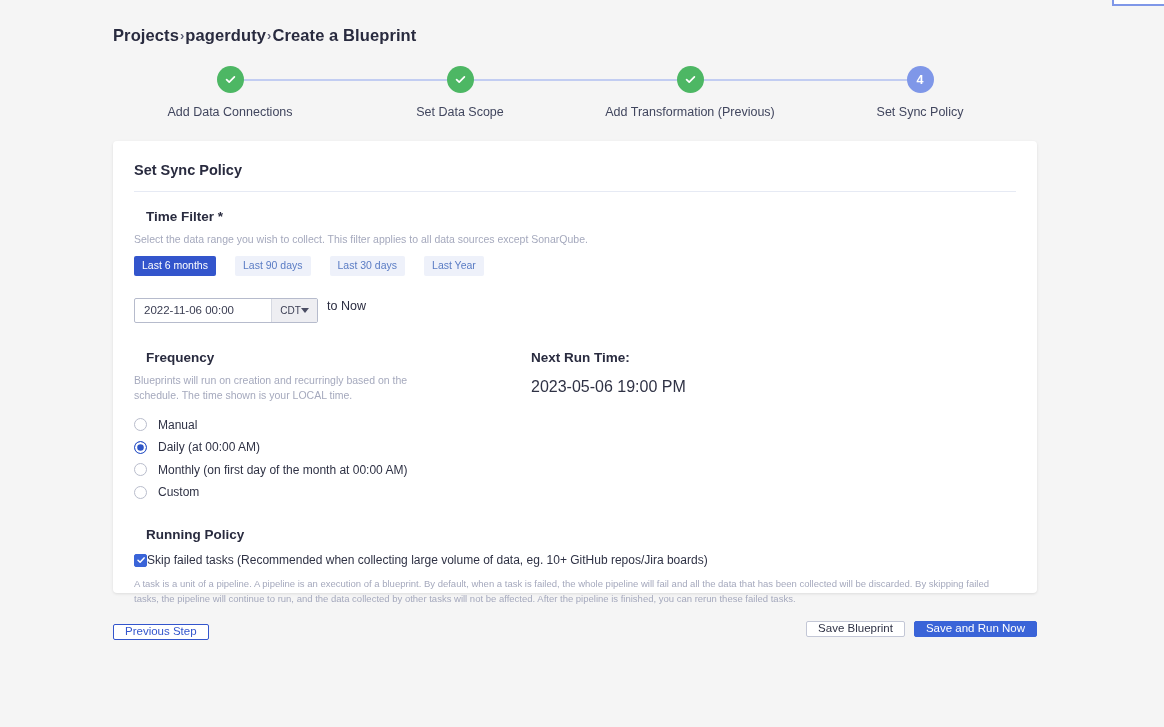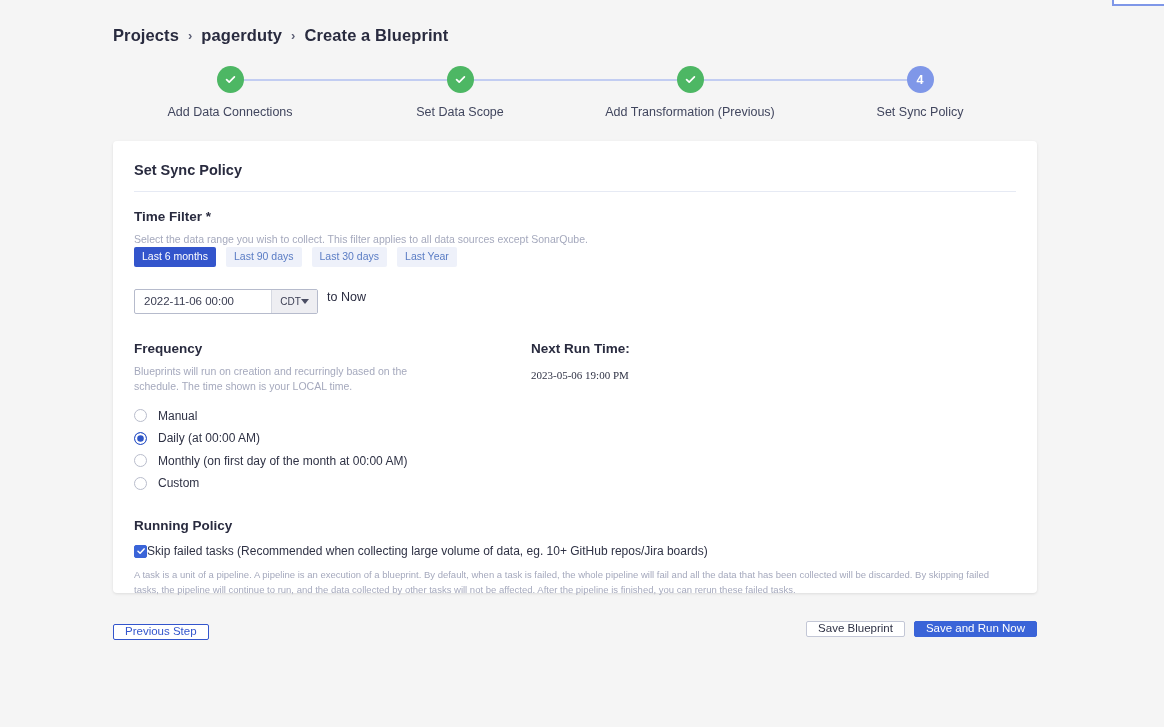--- a/index.html
+++ b/index.html
@@ -18,21 +18,21 @@
     position: absolute; top: 0; right: 0;
     width: 52px; height: 6px;
     border: 2px solid #7f97e8;
     border-top: 0; border-right: 0;
     background: #ffffff;
   }
 
   
   .breadcrumb {
     position: absolute; left: 113px; top: 26px;
-    display: flex; align-items: center; gap: 9px;
+    display: flex; align-items: center; gap: 1px;
     font-size: 16.5px; font-weight: bold; color: #292b3f;
     letter-spacing: .1px;
   }
   .breadcrumb .crumb { cursor: pointer; }
   .breadcrumb .sep { font-size: 13px; font-weight: bold; color: #5c5f75; }
 
   
   .stepper {
     position: absolute; left: 113px; top: 66px;
     width: 925px; height: 50px;
@@ -68,30 +68,30 @@
     box-shadow: 0 1px 3px rgba(0,0,0,.10);
     padding: 0 21px;
   }
   .card-title {
     font-size: 14.5px; font-weight: bold; color: #292b3f;
     padding: 21px 0 13px 0;
     border-bottom: 1px solid #e6eaf4;
   }
 
   .section-label {
-    font-size: 13.5px; font-weight: bold; color: #292b3f;
+    font-size: 13.5px; font-weight: bold; color: #292b3f; margin-left: 12px;
   }
   .req-star { color: #292b3f; font-weight: bold; }
   .hint {
     font-size: 10.5px; color: #a5a9bd; line-height: 1.45;
   }
 
   
   .time-filter { padding-top: 17px; }
-  .tags { display: flex; gap: 10px; }
+  .tags { display: flex; gap: 19px; margin-top: 9px; }
   .tag {
     font-size: 10.5px; padding: 3px 8px 4px 8px;
     background: #eef1fa; color: #5a7cc4; border-radius: 2px;
     cursor: pointer; line-height: 1.2;
   }
   .tag.active { background: #3355cc; color: #fff; }
 
   .date-row { display: flex; align-items: center; gap: 9px; margin-top: 14px; }
   .date-input {
     width: 184px; height: 25px;
@@ -132,21 +132,21 @@
     border: 1.4px solid #b9bdcc; background: #fff;
     flex: none;
   }
   .radio.checked {
     border: 1.4px solid #2f56c7; background: #2f56c7;
     box-shadow: inset 0 0 0 2.2px #fff;
   }
   .radio-label { font-size: 12px; color: #2f3245; }
 
   .next-run-title { font-size: 13.5px; font-weight: bold; color: #292b3f; }
-  .next-run-value { font-size: 11px; color: #2f3245; margin-top: 13px; font-family: Liberation Serif, serif; }
+  .next-run-value { font-size: 16px; color: #2f3245; margin-top: 13px; }
 
   
   .running-policy { margin-top: 24px; }
   .check-row {
     display: flex; align-items: center; margin-top: 11px;
     cursor: pointer;
   }
   .checkbox {
     width: 13px; height: 13px; border-radius: 2px;
     background: #3a64d8; border: 1px solid #3a64d8;

